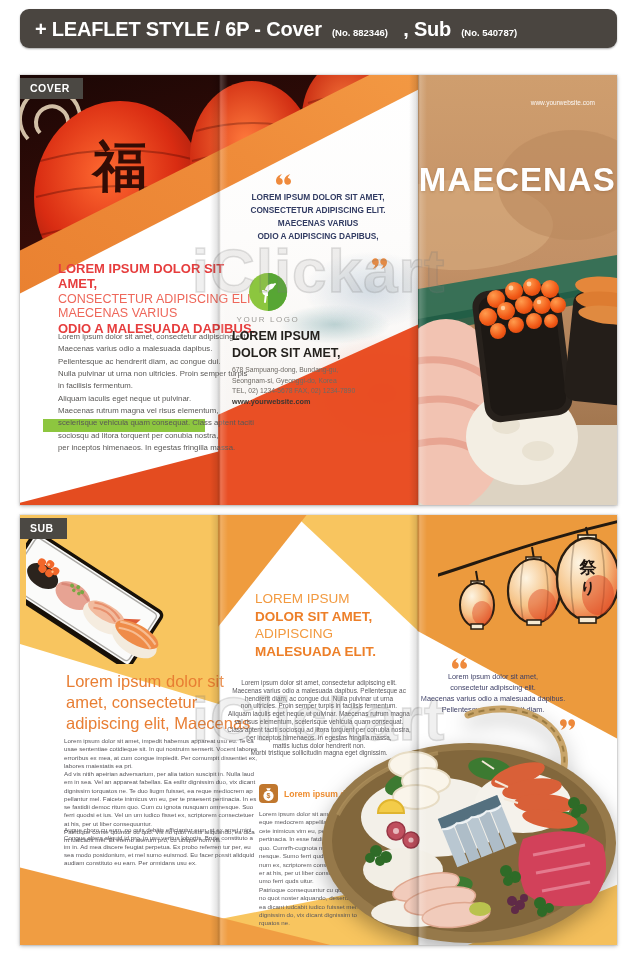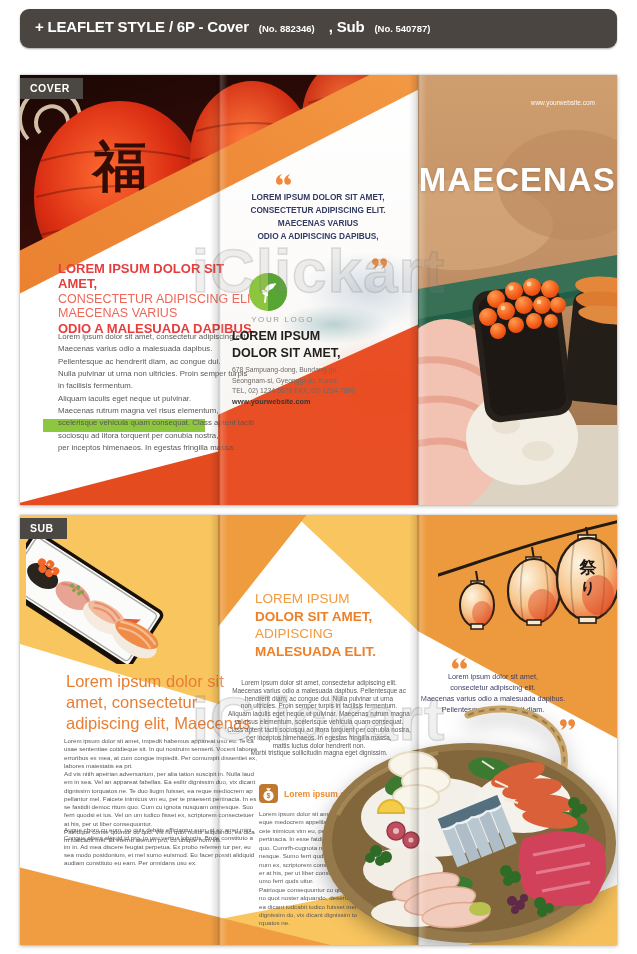--- a/index.html
+++ b/index.html
@@ -3,21 +3,21 @@
 <meta charset="utf-8">
 <style>
   *{margin:0;padding:0;box-sizing:border-box}
   html,body{background:#ffffff}
   body{font-family:"Liberation Sans","DejaVu Sans",sans-serif;-webkit-font-smoothing:antialiased}
   .stage{position:relative;width:637px;height:954px;background:#fff;overflow:hidden}
 
   
   .header{position:absolute;left:20px;top:9px;width:597px;height:39px;background:#4a4540;border-radius:9px;
     display:flex;align-items:baseline;padding:9px 14px 0 15px;color:#fff;box-shadow:0 1px 2px rgba(0,0,0,.35)}
-  .h-big{font-size:15px;font-weight:700;letter-spacing:-0.2px;white-space:pre}
+  .h-big{font-size:20px;font-weight:700;letter-spacing:-0.2px;white-space:pre}
   .h-small{font-size:9.5px;font-weight:700;margin:0 10px;white-space:pre}
 
   
   .page{position:absolute;left:20px;width:597px;height:430px;background:#fff;overflow:hidden;
     box-shadow:0 1px 4px rgba(0,0,0,.30),0 0 0 1px rgba(0,0,0,.05)}
   #cover-page{top:75px}
   #sub-page{top:515px}
   .layer{position:absolute;inset:0}
   .badge{position:absolute;left:0;top:3px;background:#4b4843;color:#fff;font-weight:700;font-size:10.5px;
     letter-spacing:.5px;padding:4px 13px 5px 10px;z-index:60}
@@ -46,21 +46,21 @@
   
   .cv-head{position:absolute;left:38px;top:186px;width:205px;z-index:8;line-height:1.18}
   .cv-head .r1,.cv-head .r4{font-size:13px;font-weight:700;color:#e63d3d}
   .cv-head .r2,.cv-head .r3{font-size:12.5px;font-weight:400;color:#ee675a}
   .cv-body{position:absolute;left:38px;top:256px;width:208px;font-size:7.8px;line-height:1.58;color:#5a5856;
     white-space:pre-line;z-index:8}
   .cv-quote{position:absolute;left:214px;top:116px;width:168px;text-align:center;font-size:8.3px;font-weight:700;
     color:#323c63;line-height:1.55;z-index:8}
   .q-icon{position:absolute;z-index:9;width:15px;height:11px}
   .cv-logo{position:absolute;left:228px;top:197px;z-index:8}
-  .cv-logotext{position:absolute;left:202px;top:240px;width:92px;text-align:right;font-size:8px;color:#9d9b97;
+  .cv-logotext{position:absolute;left:202px;top:240px;width:92px;text-align:center;font-size:8px;color:#9d9b97;
     letter-spacing:1.6px;z-index:8}
   .cv-mid-h{position:absolute;left:212px;top:253px;font-size:12.5px;font-weight:700;color:#24211d;line-height:1.32;z-index:8}
   .cv-addr{position:absolute;left:212px;top:290px;font-size:6.8px;color:#6e6a64;line-height:1.55;z-index:8}
   .cv-web{position:absolute;left:212px;top:322px;font-size:7.3px;font-weight:700;color:#3a3733;z-index:8}
   .cv-r-web{position:absolute;right:22px;top:24px;font-size:6.5px;color:rgba(255,255,255,.93);z-index:8}
   .cv-title{position:absolute;left:66.6%;top:86px;width:33.4%;text-align:center;color:#fff;z-index:8}
   .cv-title .t1{font-size:33px;font-weight:700;letter-spacing:1px;line-height:1.15;text-shadow:0 1px 3px rgba(90,50,15,.25)}
   .cv-title .t2{font-size:28px;font-weight:300;letter-spacing:8px;margin-left:6px;line-height:1.25;text-shadow:0 1px 3px rgba(90,50,15,.25)}
 
   

